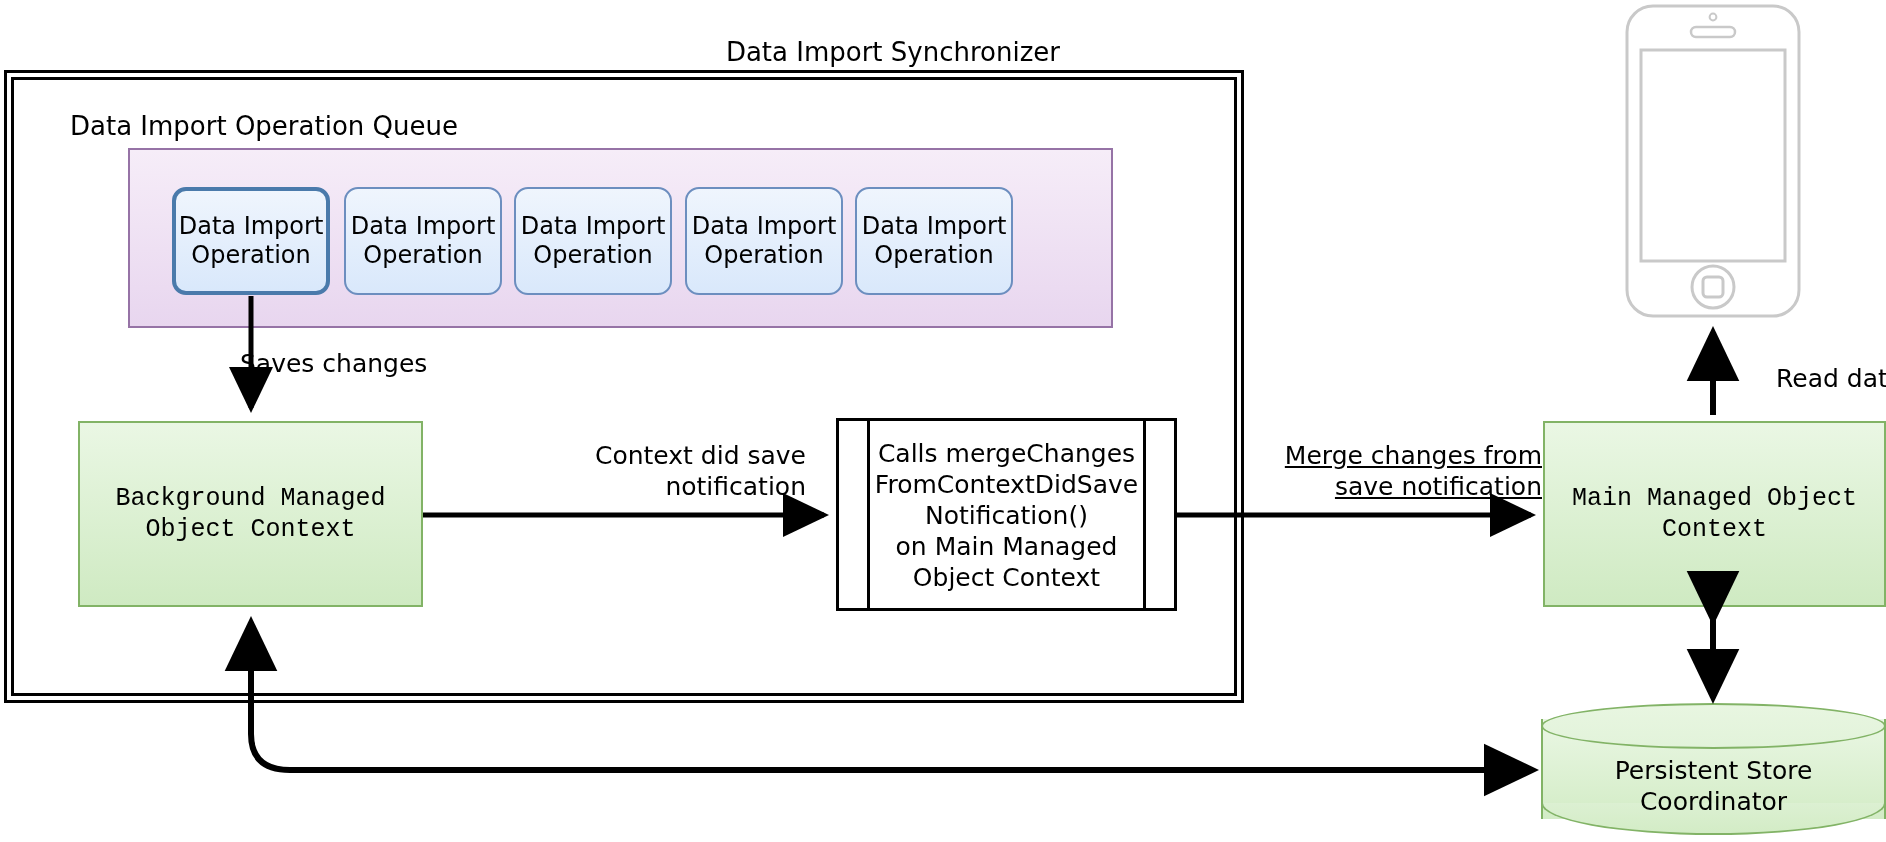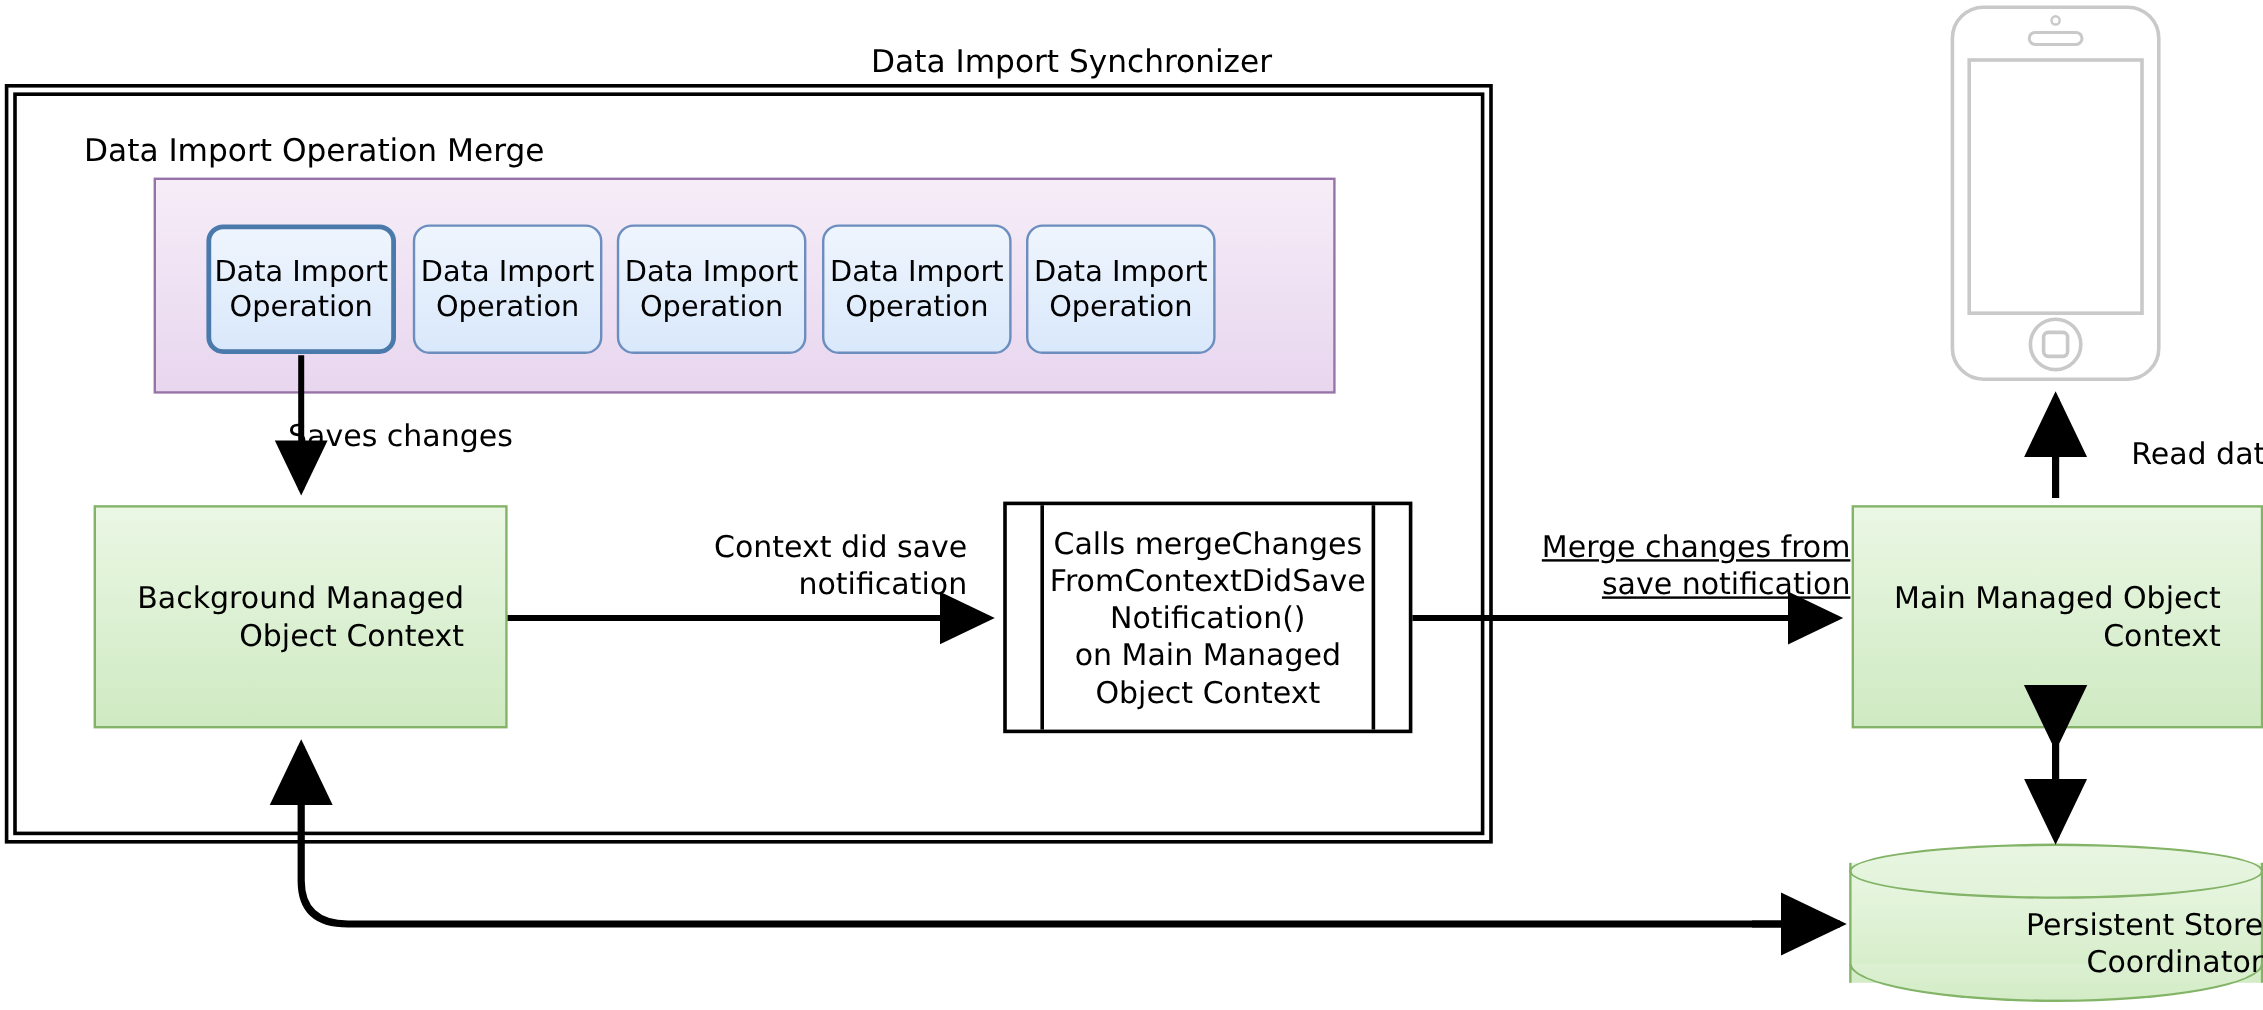--- a/index.html
+++ b/index.html
@@ -104,23 +104,24 @@
     position: absolute;
     box-sizing: border-box;
     border: 2px solid #82b366;
     background: linear-gradient(180deg, #eaf7e4 0%, #cfeac2 100%);
     display: flex;
     align-items: center;
     justify-content: center;
   }
   .ctx-label {
     font-size: 25px;
-    text-align: right;
+    text-align: center;
     line-height: 1.25;
     white-space: pre-line;
+    font-family: Liberation Mono, monospace;
   }
   #bg-ctx {
     left: 78px;
     top: 421px;
     width: 345px;
     height: 186px;
   }
   #main-ctx {
     left: 1543px;
     top: 421px;
@@ -200,21 +201,21 @@
     box-sizing: border-box;
     border: 2px solid #82b366;
     border-radius: 50%;
     background: linear-gradient(180deg, #e8f6e1 0%, #e2f3da 100%);
   }
   #store-label {
     position: absolute;
     left: 0;
     right: 0;
     top: 52px;
-    text-align: right;
+    text-align: center;
     font-size: 25px;
     line-height: 1.25;
     white-space: pre-line;
   }
 
   
   #phone {
     position: absolute;
     left: 1618px;
     top: 2px;
@@ -239,21 +240,21 @@
   #lbl-read      { left: 1776px; top: 363px;  width: 170px; text-align: left; }
 </style>
 </head>
 <body>
 
 <div id="canvas">
 
   <div id="sync-frame"></div>
   <div class="lbl" id="sync-title">Data Import Synchronizer</div>
 
-  <div class="lbl" id="queue-title">Data Import Operation Merge</div>
+  <div class="lbl" id="queue-title">Data Import Operation Queue</div>
   <div id="queue-box"></div>
 
   <div class="op-box first" style="left:172px;">
     <span class="op-label">Data Import
 Operation</span>
   </div>
   <div class="op-box" style="left:344px;">
     <span class="op-label">Data Import
 Operation</span>
   </div>

